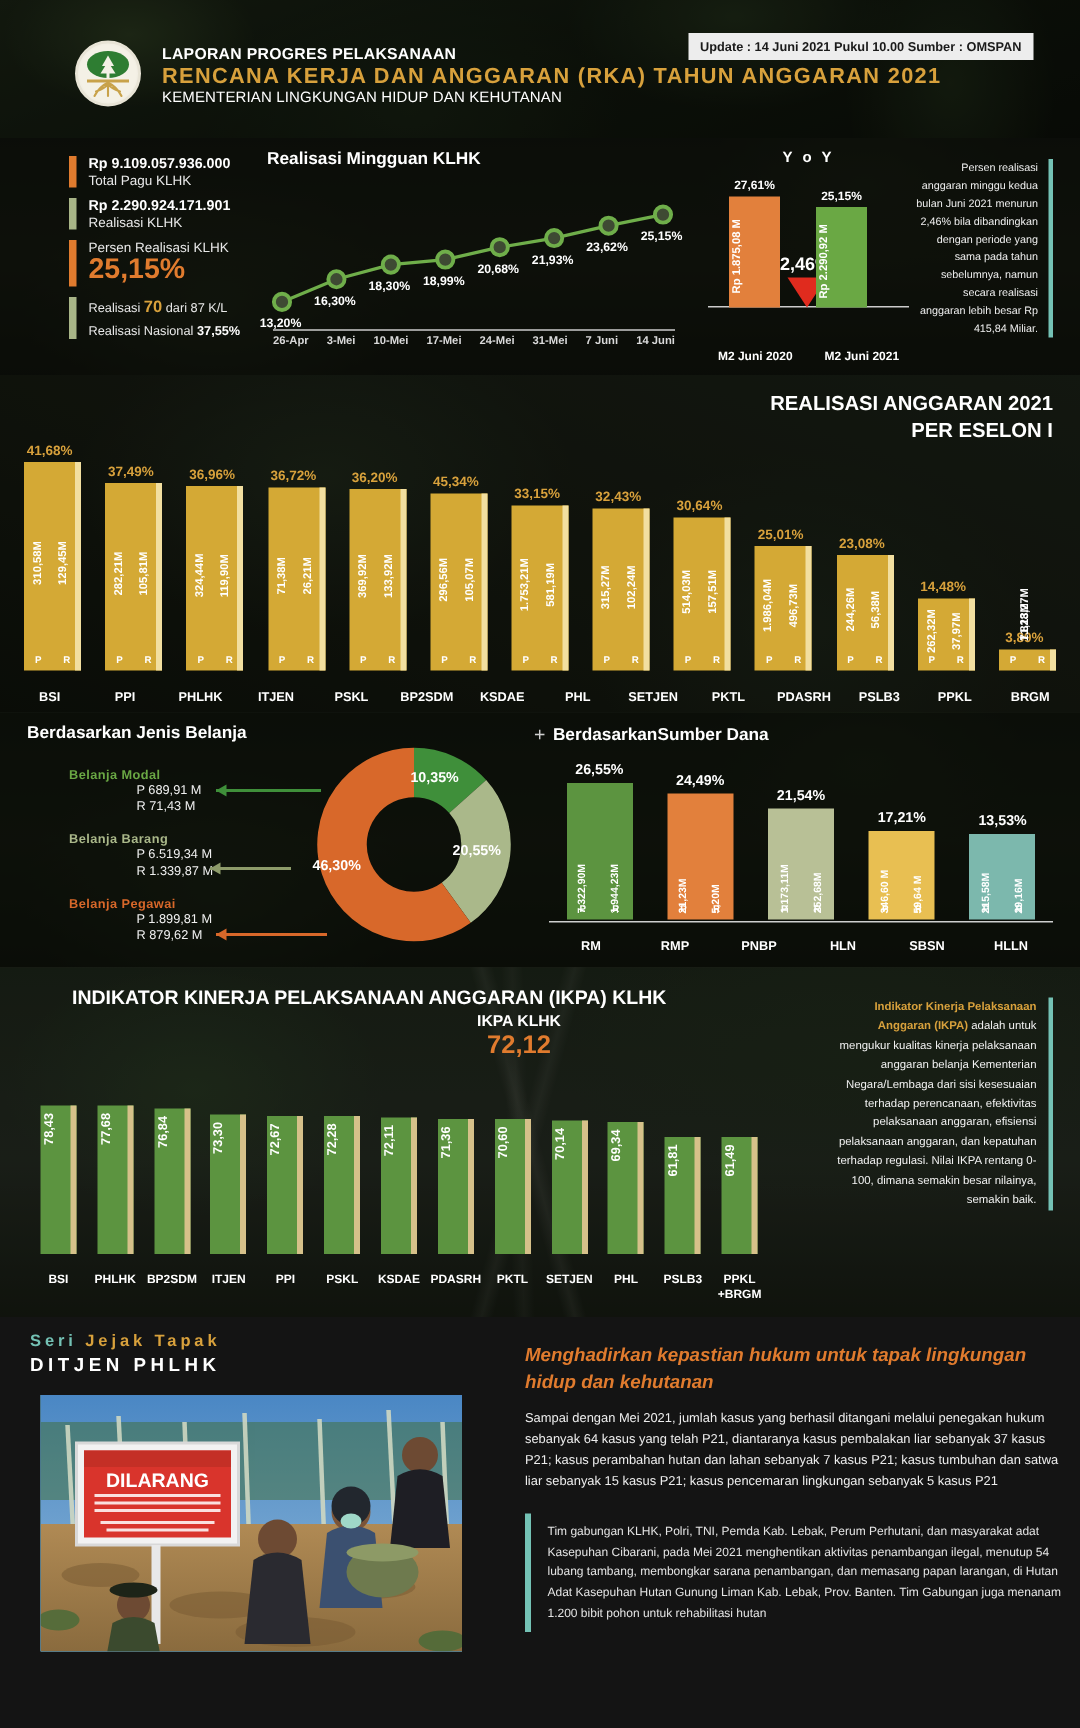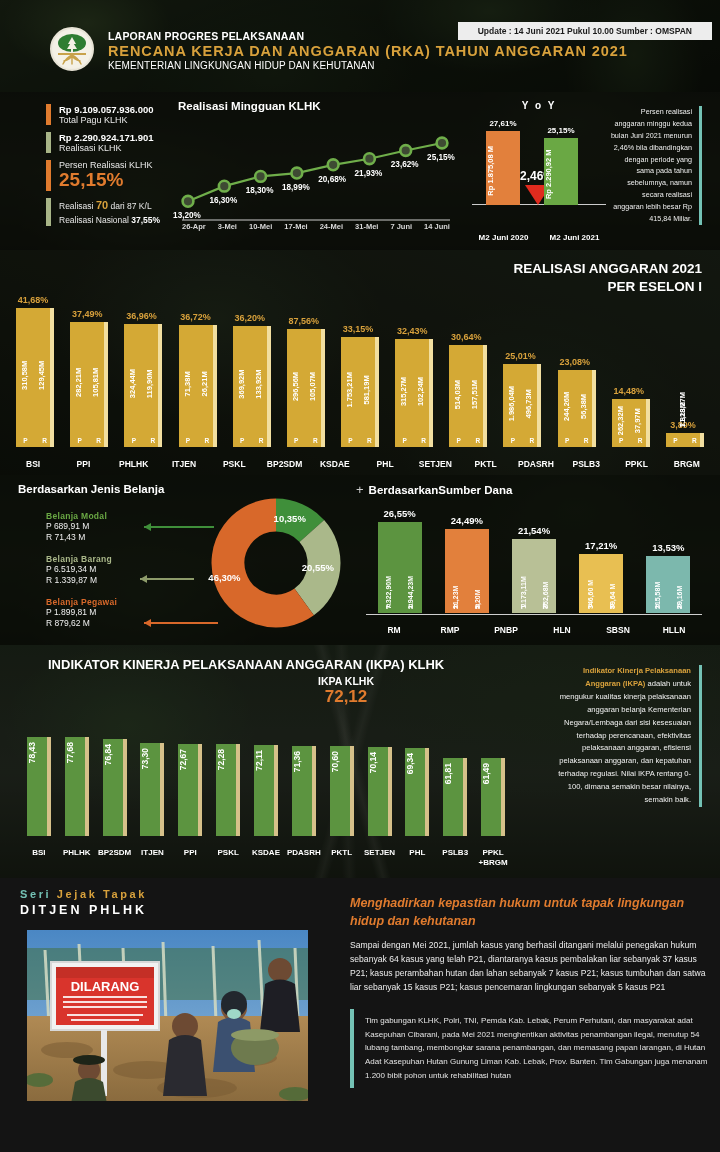--- a/index.html
+++ b/index.html
@@ -53,23 +53,23 @@
   .logo {
     position: absolute; left: 50px; top: 27px; width: 44px; height: 44px;
     border-radius: 50%; background: #f2efe4; border: 2px solid #e8e4d6;
     display: flex; align-items: center; justify-content: center; overflow: hidden;
   }
   .header-text { position: absolute; left: 108px; top: 30px; }
   .h-line1 { font-size: 10.5px; font-weight: bold; color: #ffffff; letter-spacing: .2px; }
   .h-line2 { font-size: 14.5px; font-weight: bold; color: #d8a13c; letter-spacing: .9px; margin-top: 1px; }
   .h-line3 { font-size: 10px; color: #ffffff; letter-spacing: .1px; margin-top: 1px; }
   .update-box {
-    position: absolute; right: 8px; top: 22px;
+    position: absolute; right: 31px; top: 22px;
     background: #ededed; color: #1a1a1a; font-size: 8.5px; font-weight: bold;
-    padding: 4px 20px; white-space: nowrap;
+    padding: 4px 8px; white-space: nowrap;
   }
 
   
   .summary { position: relative; height: 158px; overflow: hidden; }
   .summary .overlay { position: absolute; inset: 0; background: rgba(10,12,8,.78); }
   .stats { position: absolute; left: 20px; top: 12px; width: 172px; }
   .stat { display: flex; margin-bottom: 7px; margin-left: 26px; }
   .stat-bar { width: 5px; margin-right: 8px; flex: none; }
   .stat-l1 { font-size: 9.5px; font-weight: bold; color: #fff; white-space: nowrap; }
   .stat-l2 { font-size: 9px; color: #e8e8e8; }
@@ -143,21 +143,21 @@
 
   
   .middle { position: relative; height: 170px; overflow: hidden; }
   .middle .overlay { position: absolute; inset: 0; background: rgba(10,12,8,.8); }
   .sec-title { font-size: 11.5px; font-weight: bold; color: #fff; }
 
   .donut-sec { position: absolute; left: 18px; top: 8px; width: 330px; height: 160px; }
   .legend { position: absolute; left: 28px; top: 28px; width: 130px; }
   .leg-item { margin-bottom: 10px; }
   .leg-name { font-size: 8.5px; font-weight: bold; letter-spacing: .3px; }
-  .leg-v { font-size: 8.5px; color: #f0f0f0; line-height: 1.35; }
+  .leg-v { font-size: 8.5px; color: #f0f0f0; line-height: 1.35; margin-left: 45px; }
   .donut-wrap { position: absolute; right: 6px; top: 14px; width: 132px; height: 132px; }
   .donut-lbl { position: absolute; font-size: 9.5px; font-weight: bold; color: #fff; }
 
   .sumber-sec { position: absolute; left: 356px; top: 8px; width: 352px; height: 160px; }
   .sumber-title { display: flex; align-items: center; gap: 5px; }
   .plus { color: #cfcfcf; font-size: 13px; line-height: 1; }
   .sbars { position: absolute; left: 10px; right: 6px; bottom: 30px; height: 104px; display: flex; align-items: flex-end; }
   .sbar-cell { flex: 1; position: relative; height: 100%; display: flex; align-items: flex-end; justify-content: center; }
   .sbar { position: relative; width: 44px; }
   .sbar-pct {
@@ -425,21 +425,21 @@
               <div class="ebar-pr">
                 <span>P</span>
                 <span>R</span>
               </div>
             </div>
           </div>
         </div>
         <div class="ebar-cell">
           <div class="ebar-wrap">
             <div class="ebar" style="height:118.1px">
-              <div class="ebar-pct">87,56%</div>
+              <div class="ebar-pct">45,34%</div>
               <div class="ebar-vals">
                 <span class="ebar-v">296,56M</span>
                 <span class="ebar-v">105,07M</span>
               </div>
               <div class="ebar-pr">
                 <span>P</span>
                 <span>R</span>
               </div>
             </div>
           </div>

